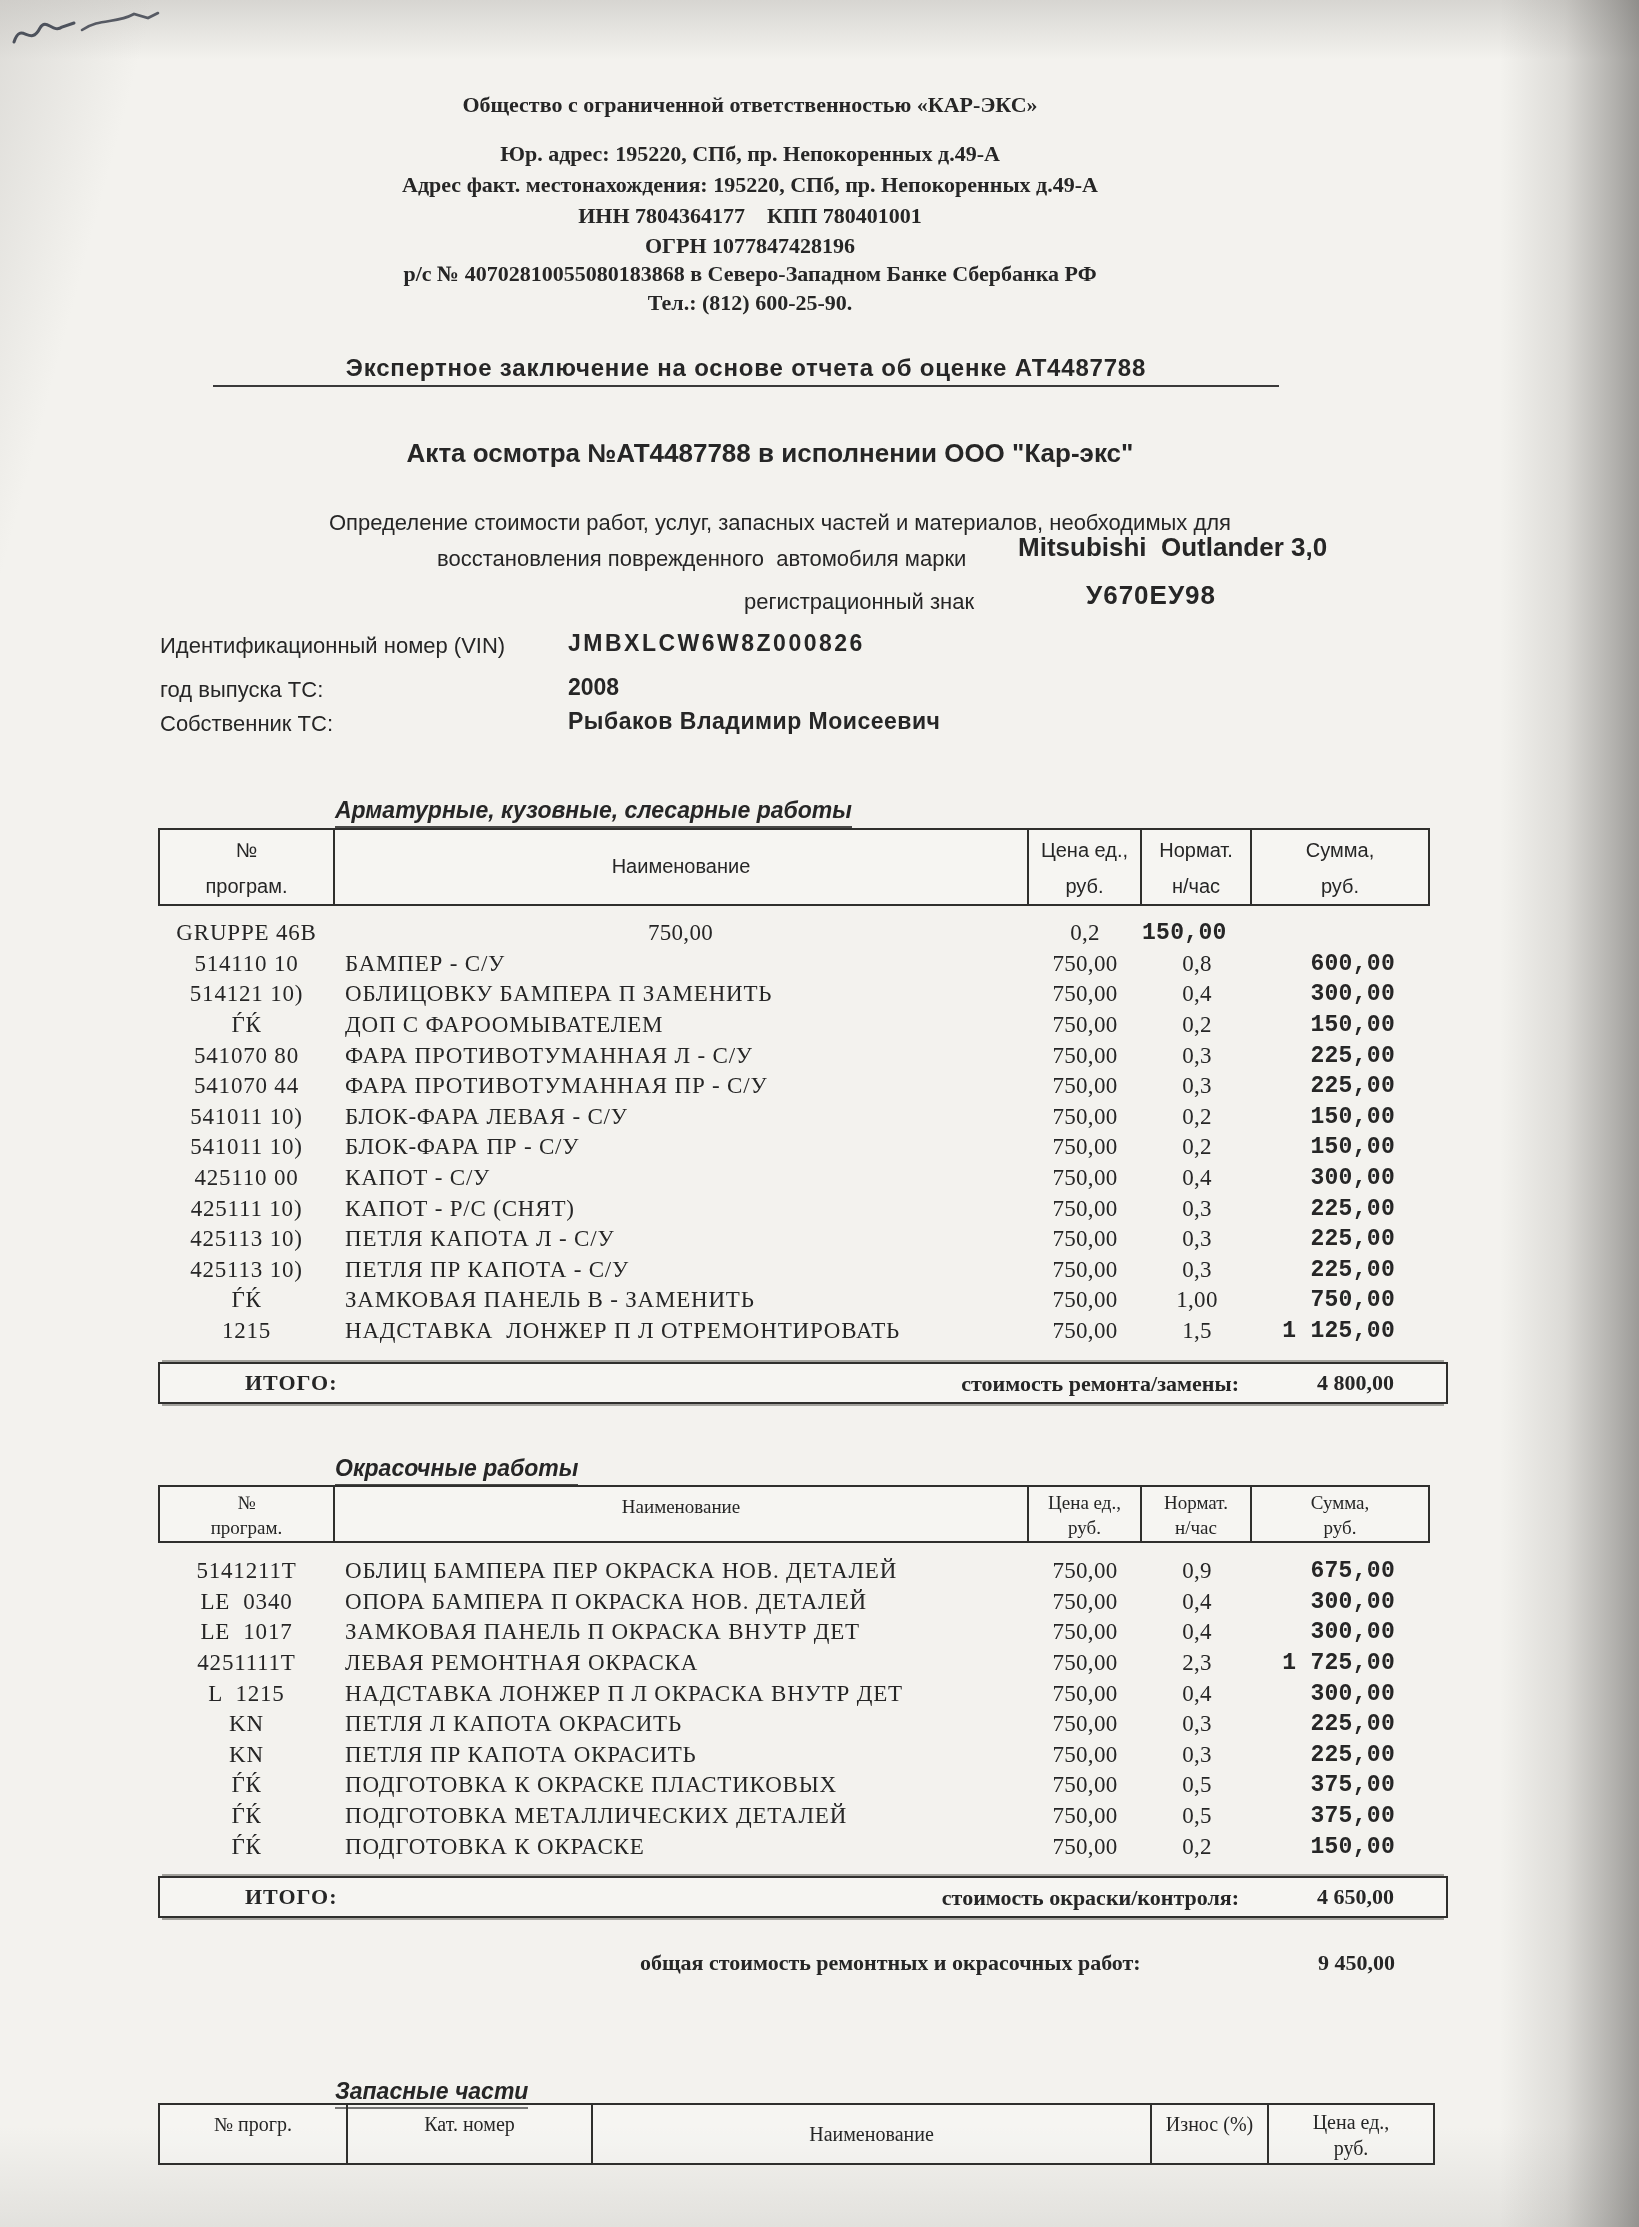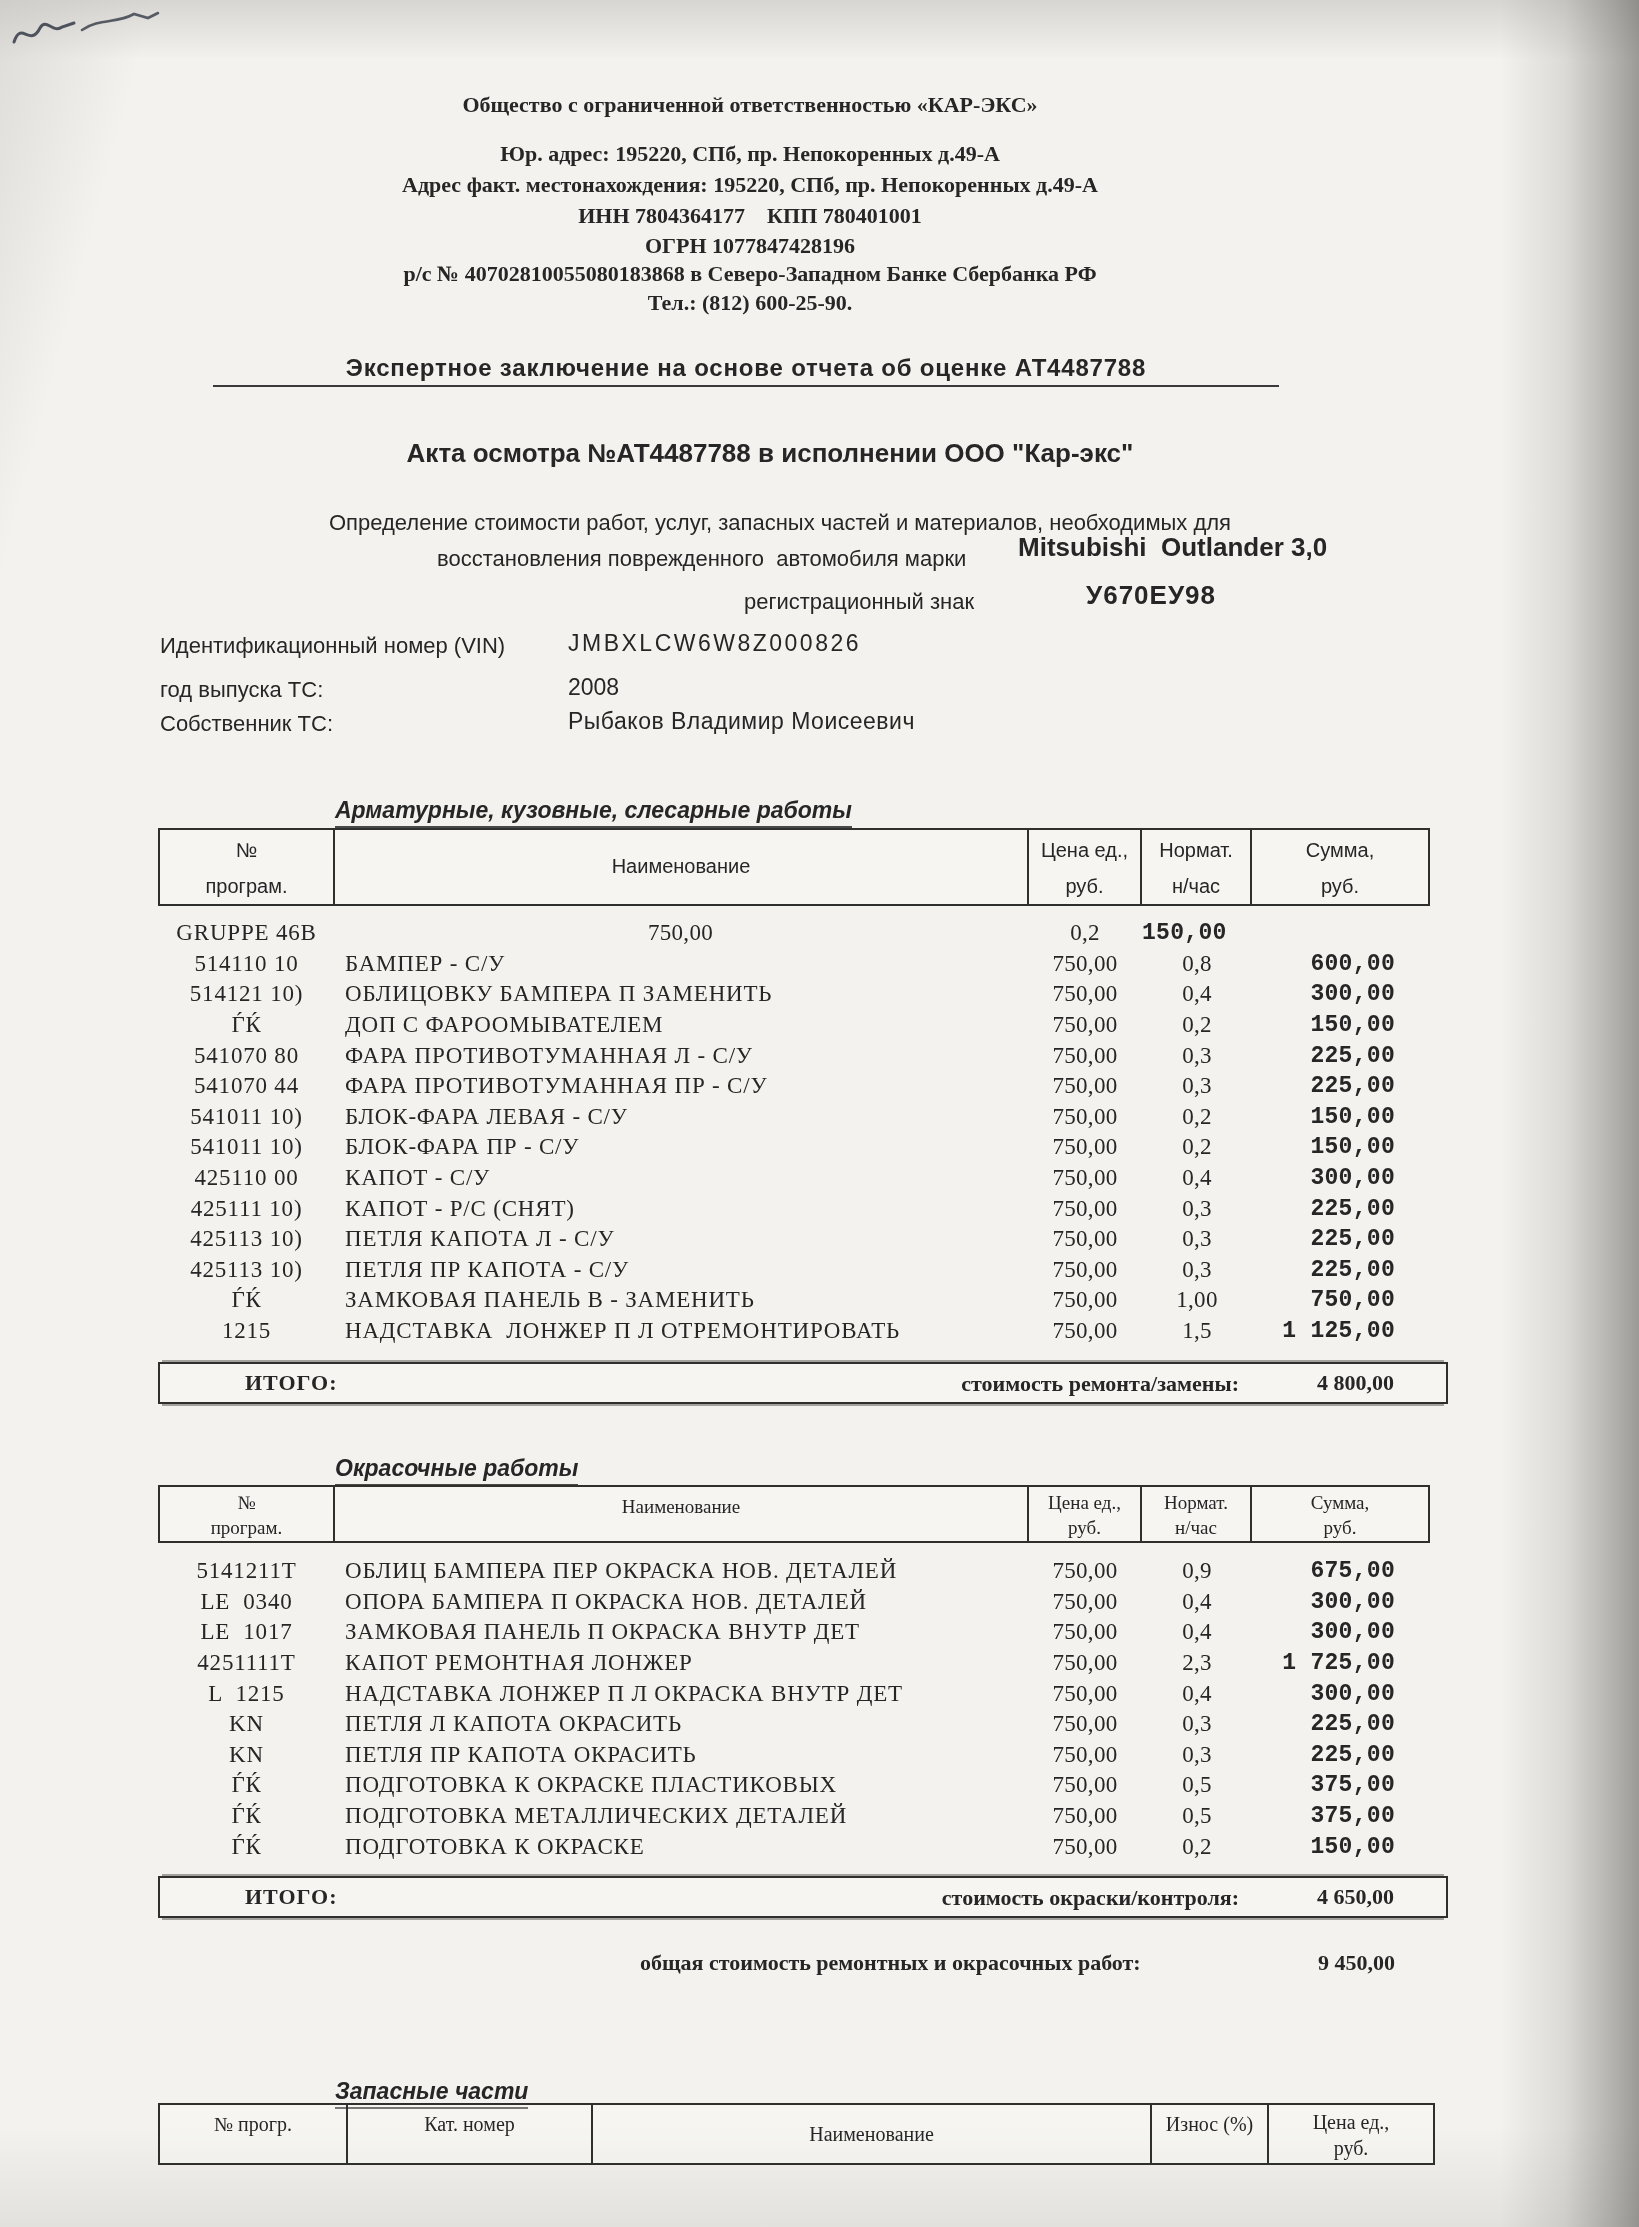--- a/index.html
+++ b/index.html
@@ -18,21 +18,21 @@
   .sans{font-family:"Liberation Sans","DejaVu Sans",sans-serif;}
   .sansB{font-family:"Liberation Sans","DejaVu Sans",sans-serif;font-weight:bold;}
   .center{text-align:center;}
   .pre{white-space:pre;}
 
   .hline{font-size:22px;line-height:26px;white-space:pre;}
   .doc-title{font-size:24px;letter-spacing:0.8px;border-bottom:2px solid #3a3a3a;padding-bottom:3px;}
   .doc-subtitle{font-size:26px;}
   .purpose{font-size:22px;}
   .veh-label{font-size:22px;}
-  .veh-value{font-size:23px;font-weight:normal;}
+  .veh-value{font-size:23px;font-weight:bold;}
   .section-title{font-size:23px;font-style:italic;border-bottom:2px solid #4a4a48;padding-bottom:2px;}
 
   .thead{
     border:2px solid #2f2f2d;box-sizing:border-box;display:grid;
     font-size:20px;background:rgba(255,255,255,0.25);
   }
   .thead .th{white-space:pre-line;text-align:center;box-sizing:border-box;}
   .thead .th + .th{border-left:2px solid #2f2f2d;}
   .g-work{grid-template-columns:173px 694px 113px 110px auto;}
   .g-parts{grid-template-columns:186px 245px 559px 117px auto;}
@@ -254,21 +254,21 @@
       </div>
       <div class="trow">
         <div class="cell c-code">LE  1017</div>
         <div class="cell c-name">ЗАМКОВАЯ ПАНЕЛЬ П ОКРАСКА ВНУТР ДЕТ</div>
         <div class="cell c-price">750,00</div>
         <div class="cell c-hours">0,4</div>
         <div class="cell c-sum">300,00</div>
       </div>
       <div class="trow">
         <div class="cell c-code">4251111T</div>
-        <div class="cell c-name">КАПОТ РЕМОНТНАЯ ЛОНЖЕР</div>
+        <div class="cell c-name">ЛЕВАЯ РЕМОНТНАЯ ОКРАСКА</div>
         <div class="cell c-price">750,00</div>
         <div class="cell c-hours">2,3</div>
         <div class="cell c-sum">1 725,00</div>
       </div>
       <div class="trow">
         <div class="cell c-code">L  1215</div>
         <div class="cell c-name">НАДСТАВКА ЛОНЖЕР П Л ОКРАСКА ВНУТР ДЕТ</div>
         <div class="cell c-price">750,00</div>
         <div class="cell c-hours">0,4</div>
         <div class="cell c-sum">300,00</div>

